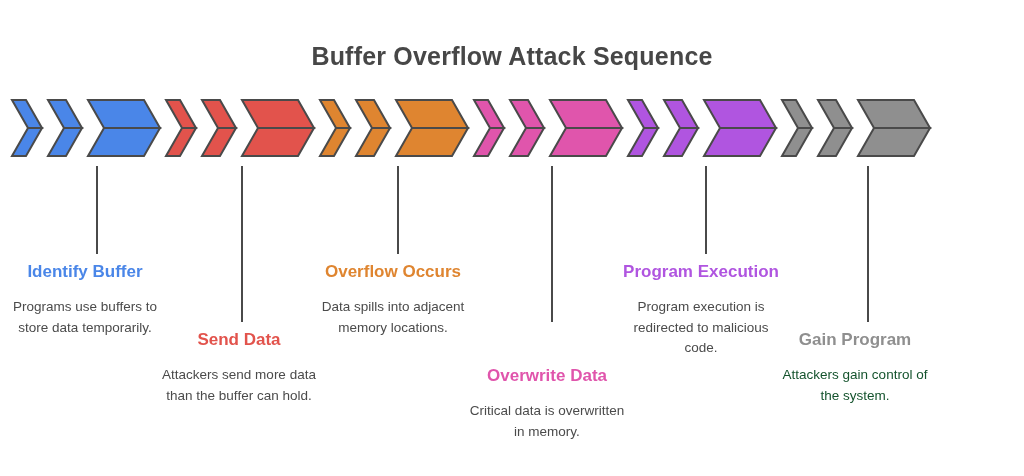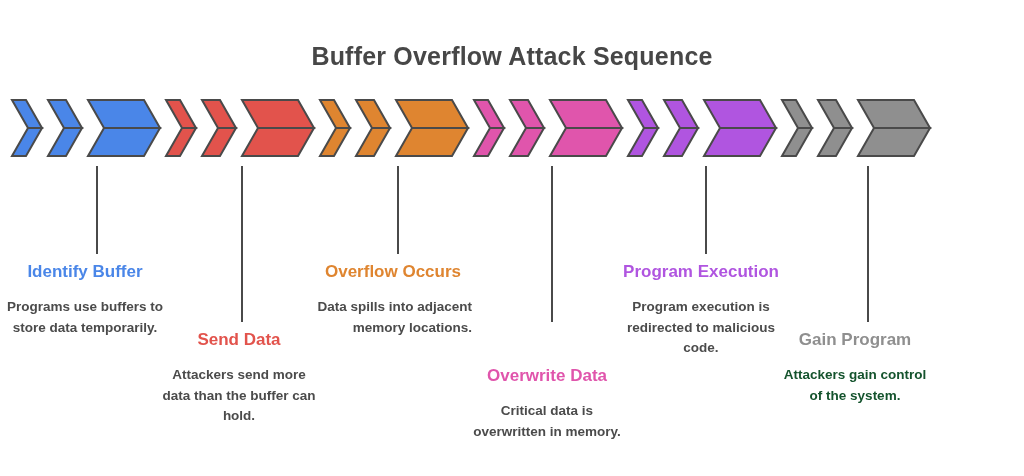--- a/index.html
+++ b/index.html
@@ -96,21 +96,20 @@
     font-size: 17px;
     font-weight: bold;
     line-height: 1.45;
     margin: 0 0 12px 0;
   }
   .step-desc {
     font-size: 13.5px;
     line-height: 1.55;
     color: #4b4b4b;
     margin: 0;
-    font-weight: bold;
   }
 
   
   .step:nth-child(1) .connector { left: 88px; }
   .step:nth-child(2) .connector { left: 79px; }
   .step:nth-child(3) .connector { left: 81px; }
   .step:nth-child(4) .connector { left: 81px; }
   .step:nth-child(5) .connector { left: 81px; }
   .step:nth-child(6) .connector { left: 89px; }
 </style>
@@ -163,21 +162,21 @@
             <path d="M18,29 L32,29 L16,57 L2,57 Z" fill="#df8530" stroke="#4a4a4a" stroke-width="2" stroke-linejoin="miter"></path>
             <path d="M38,1 L56,1 L72,29 L54,29 Z" fill="#df8530" stroke="#4a4a4a" stroke-width="2" stroke-linejoin="miter"></path>
             <path d="M54,29 L72,29 L56,57 L38,57 Z" fill="#df8530" stroke="#4a4a4a" stroke-width="2" stroke-linejoin="miter"></path>
             <path d="M78,1 L134,1 L150,29 L94,29 Z" fill="#df8530" stroke="#4a4a4a" stroke-width="2" stroke-linejoin="miter"></path>
             <path d="M94,29 L150,29 L134,57 L78,57 Z" fill="#df8530" stroke="#4a4a4a" stroke-width="2" stroke-linejoin="miter"></path>
           </svg>
         </div>
         <div class="connector" style="background: rgb(74, 74, 74);"></div>
         <div class="textblock">
           <div class="step-title" style="color: rgb(223, 133, 48);">Overflow Occurs</div>
-          <div class="step-desc" style="color: rgb(75, 75, 75); text-align: right;">Data spills into adjacent memory locations.</div>
+          <div class="step-desc" style="color: rgb(75, 75, 75);">Data spills into adjacent memory locations.</div>
         </div>
       </div>
       <div class="step high">
         <div class="chevron-group">
           <svg viewBox="0 0 152 60" width="152" height="60">
             <path d="M2,1 L16,1 L32,29 L18,29 Z" fill="#e055ac" stroke="#4a4a4a" stroke-width="2" stroke-linejoin="miter"></path>
             <path d="M18,29 L32,29 L16,57 L2,57 Z" fill="#e055ac" stroke="#4a4a4a" stroke-width="2" stroke-linejoin="miter"></path>
             <path d="M38,1 L56,1 L72,29 L54,29 Z" fill="#e055ac" stroke="#4a4a4a" stroke-width="2" stroke-linejoin="miter"></path>
             <path d="M54,29 L72,29 L56,57 L38,57 Z" fill="#e055ac" stroke="#4a4a4a" stroke-width="2" stroke-linejoin="miter"></path>
             <path d="M78,1 L134,1 L150,29 L94,29 Z" fill="#e055ac" stroke="#4a4a4a" stroke-width="2" stroke-linejoin="miter"></path>

